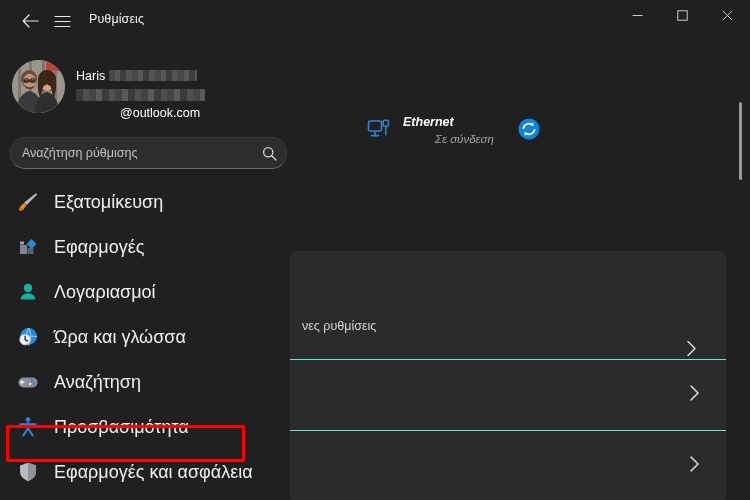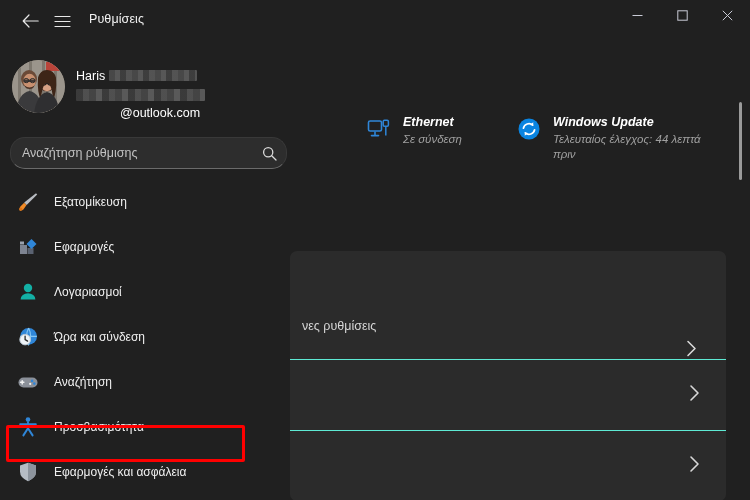--- a/index.html
+++ b/index.html
@@ -94,20 +94,21 @@
     color: #ffffff;
     line-height: 15px;
     white-space: nowrap;
   }
   .tile-sub {
     font-size: 11.5px;
     color: #a0a0a0;
     line-height: 15px;
     margin-top: 2px;
     max-width: 175px;
+    margin-left: 32px;
   }
 
   
   #card {
     position: absolute;
     left: 290px; top: 207px;
     width: 436px;
     background: #2b2b2b;
     border-radius: 7px;
     overflow: hidden;
@@ -262,21 +263,21 @@
     margin-bottom: 5px;
     border-radius: 4px;
   }
   .nav-icon {
     width: 24px; height: 24px;
     margin-left: 16px; margin-right: 14px;
     flex: 0 0 24px;
     display: flex; align-items: center; justify-content: center;
   }
   .nav-label {
-    font-size: 12px;
+    font-size: 18px;
     color: #f0f0f0;
     white-space: nowrap;
   }
 
   
   #highlight-box {
     position: absolute;
     left: 6px; top: 425px;
     width: 239px; height: 37px;
     border: 3px solid #ff0000;
@@ -313,24 +314,20 @@
 
       <div class="status-tile" id="tile-update">
         <div class="tile-icon">
           <svg width="24" height="24" viewBox="0 0 24 24">
             <circle cx="12" cy="12" r="10.5" fill="#0a84e0"></circle>
             <path d="M6.4 11.2a5.7 5.7 0 0 1 9.3-3.1" fill="none" stroke="#ffffff" stroke-width="1.7" stroke-linecap="round"></path>
             <path d="M17.6 12.8a5.7 5.7 0 0 1-9.3 3.1" fill="none" stroke="#ffffff" stroke-width="1.7" stroke-linecap="round"></path>
             <path d="M16.3 5.2 L16.1 8.6 L12.8 8.0 Z" fill="#ffffff"></path>
             <path d="M7.7 18.8 L7.9 15.4 L11.2 16.0 Z" fill="#ffffff"></path>
           </svg>
-        </div>
-        <div class="tile-text">
-          <div class="tile-title">Windows Update</div>
-          <div class="tile-sub">Τελευταίος έλεγχος: 44 λεπτά πριν</div>
         </div>
       </div>
     </div>
 
     <div id="card">
       <div class="card-row" id="card-row-0">
         <span class="card-row-label">νες ρυθμίσεις</span>
       </div>
       <div class="card-row">
         <span class="chev">
@@ -455,21 +452,21 @@
 
       <div class="nav-item">
         <span class="nav-icon">
           <svg width="22" height="22" viewBox="0 0 22 22">
             <circle cx="11.6" cy="10.4" r="8.4" fill="#2f86d8"></circle>
             <path d="M3.3 10.4 h16.6 M11.6 2 q4.2 8.4 0 16.8 q-4.2 -8.4 0 -16.8" fill="none" stroke="#84c5f2" stroke-width="1.1"></path>
             <circle cx="8.1" cy="13.6" r="5.3" fill="#eef3f7" stroke="#b9c6d2" stroke-width="1"></circle>
             <path d="M8.1 10.1 V13.6 L10.6 15.1" fill="none" stroke="#2b2b2b" stroke-width="1.3" stroke-linecap="round"></path>
           </svg>
         </span>
-        <span class="nav-label">Ώρα και σύνδεση</span>
+        <span class="nav-label">Ώρα και γλώσσα</span>
       </div>
 
       <div class="nav-item">
         <span class="nav-icon">
           <svg width="22" height="22" viewBox="0 0 22 22">
             <rect x="1.5" y="6.5" width="19" height="10" rx="5" fill="#8b9099"></rect>
             <path d="M5.2 9.6 V13 M3.5 11.3 H6.9" stroke="#f2f2f2" stroke-width="1.4" stroke-linecap="round"></path>
             <circle cx="15.1" cy="9.9" r="1.3" fill="#2f86d8"></circle>
             <circle cx="17.3" cy="12.6" r="1.3" fill="#2f86d8"></circle>
             <circle cx="13.2" cy="12.9" r="1.1" fill="#f2f2f2"></circle>

